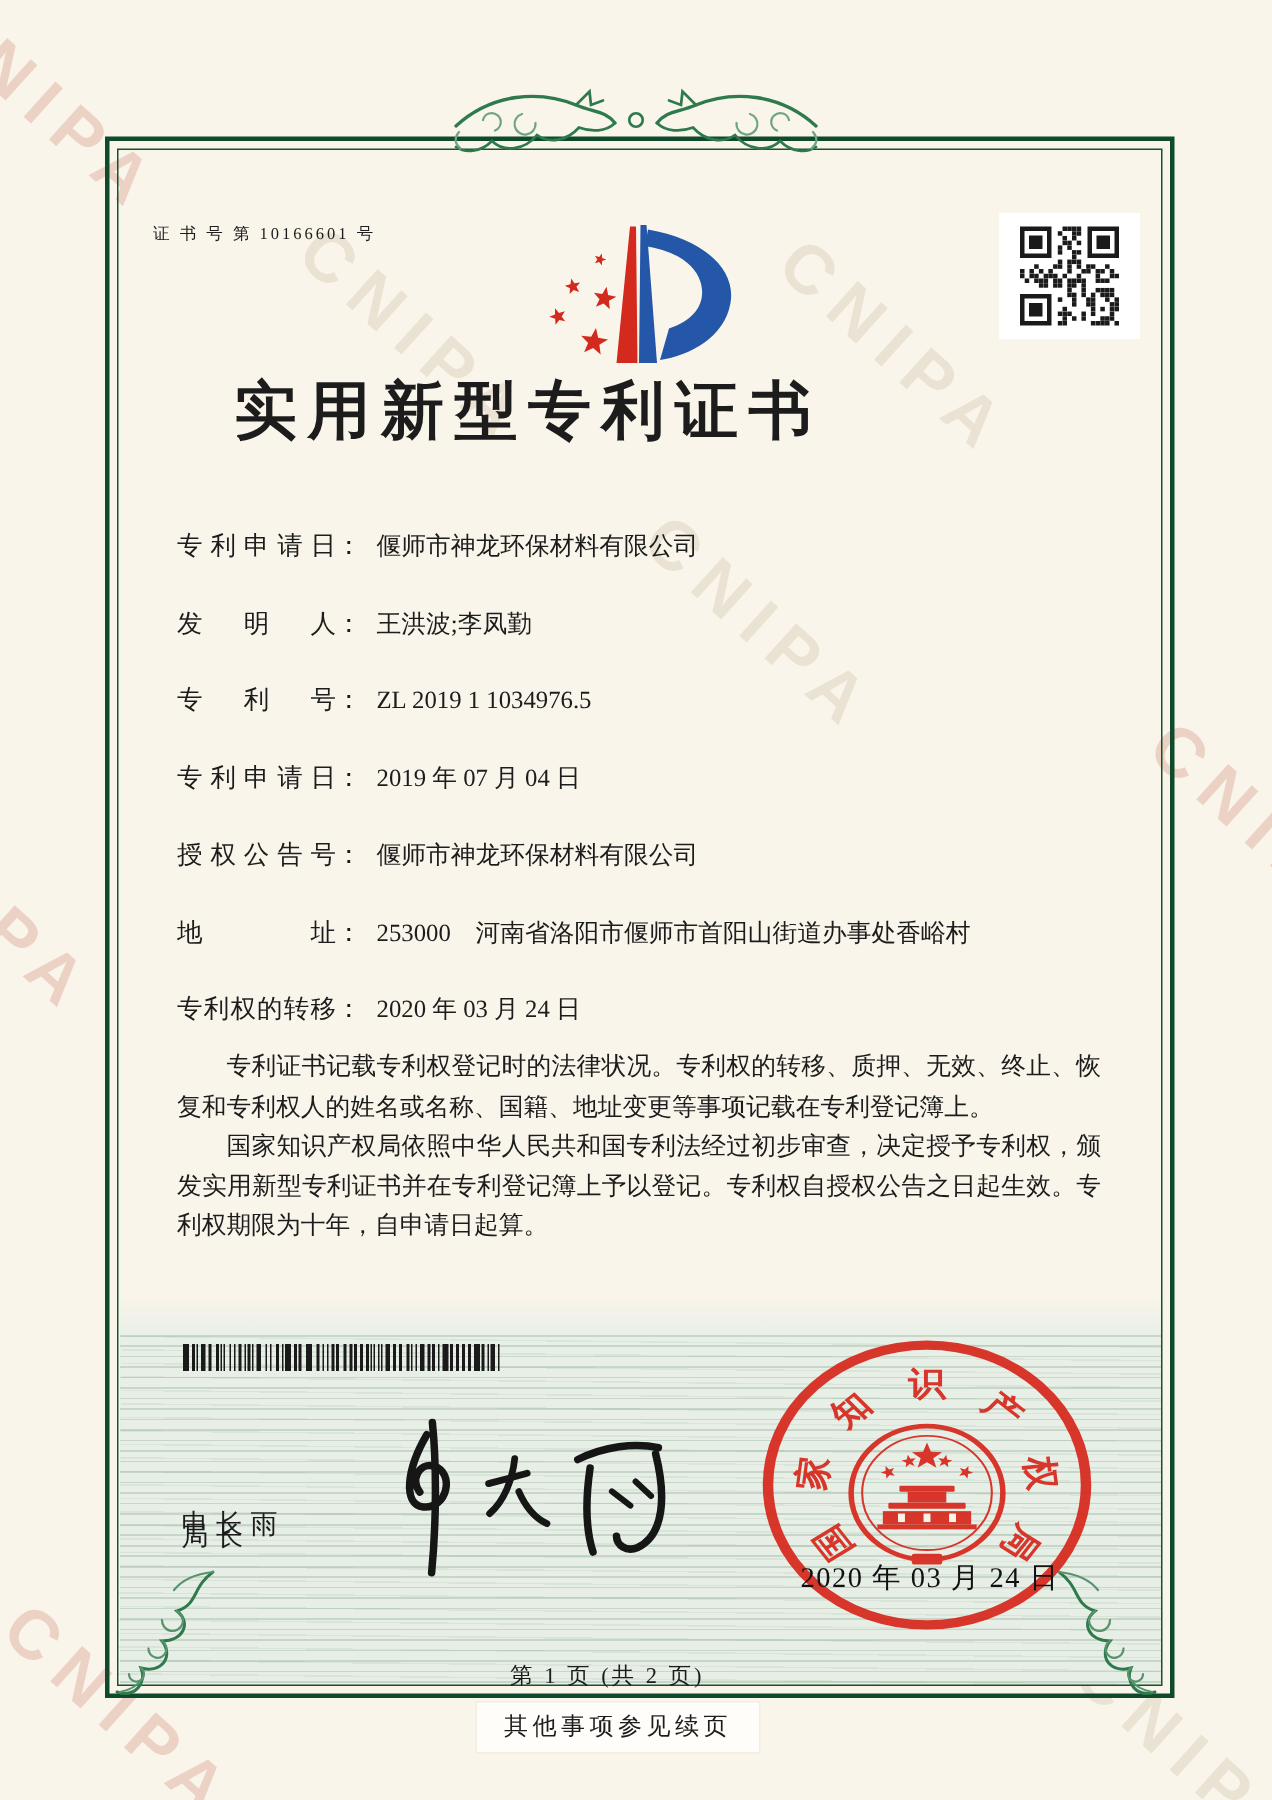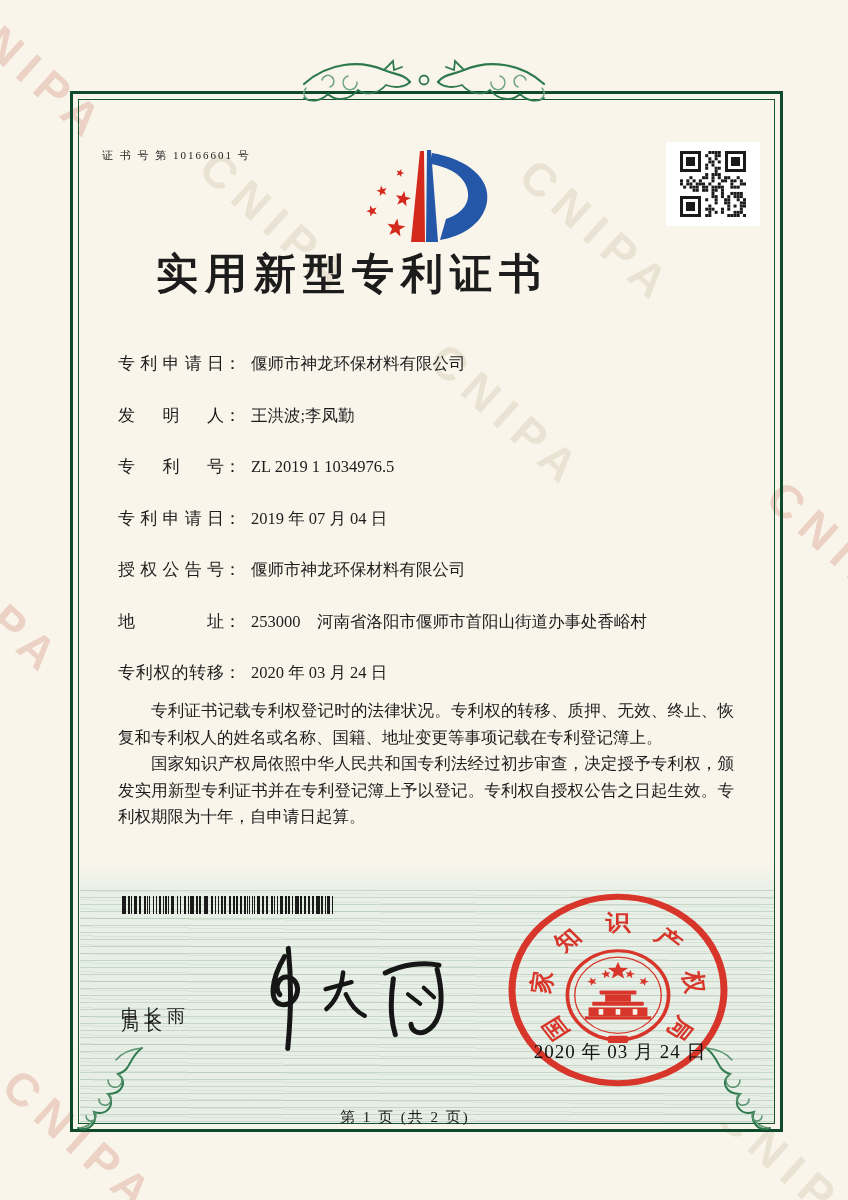--- a/index.html
+++ b/index.html
@@ -391,14 +391,15 @@
         <rect x="-21" y="17" width="5" height="7" fill="#faf5eb"></rect>
         <rect x="-2.5" y="17" width="5" height="7" fill="#faf5eb"></rect>
         <rect x="16" y="17" width="5" height="7" fill="#faf5eb"></rect>
         <rect x="-36" y="26" width="72" height="4"></rect>
       </g>
     </g>
   </svg>
   <div class="abs seal-date">2020 年 03 月 24 日</div>
 
   <div class="abs page-info">第 1 页 (共 2 页)</div>
+  <div class="abs cont-box">其他事项参见续页</div>
 
 </div>
 
 </body></html>

